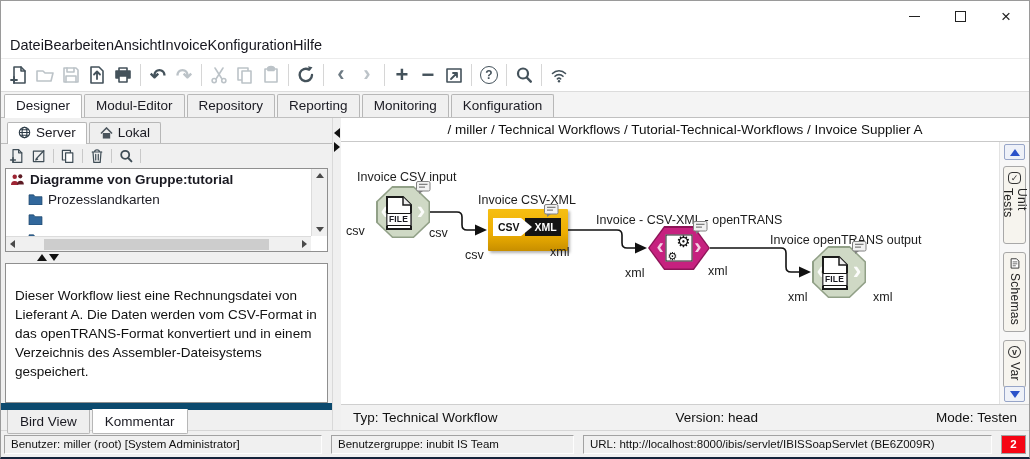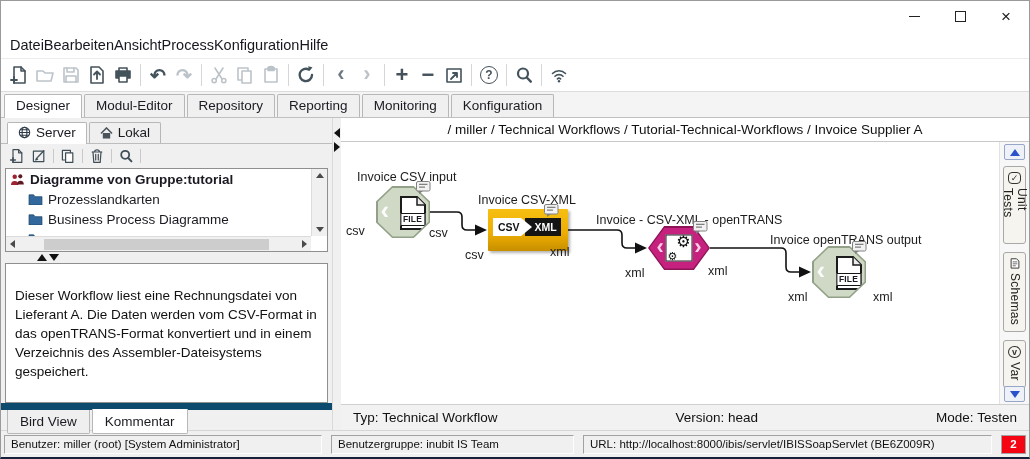--- a/index.html
+++ b/index.html
@@ -85,21 +85,21 @@
   
   .wf-label { position:absolute; font-size:12.5px; color:#1c1c1c; white-space:nowrap; }
   .wf-port { position:absolute; font-size:12.5px; color:#1c1c1c; }
   .oct-outer { position:absolute; width:54px; height:52px; background:#91a087;
     clip-path:polygon(30% 0,70% 0,100% 30%,100% 70%,70% 100%,30% 100%,0 70%,0 30%);
     filter:drop-shadow(2px 2px 1.5px rgba(0,0,0,.28)); }
   .oct-inner { position:absolute; inset:1.5px; background:#cfd9c5;
     clip-path:polygon(30% 0,70% 0,100% 30%,100% 70%,70% 100%,30% 100%,0 70%,0 30%); }
   .node-chev { position:absolute; top:50%; transform:translateY(-56%); font-size:26px; font-weight:bold; color:rgba(255,255,255,.9); line-height:1; }
   .node-chev.l { left:3px; } .node-chev.r { right:3px; }
-  .filedoc { position:absolute; left:22px; top:8px; width:26px; height:34px; }
+  .filedoc { position:absolute; left:8px; top:8px; width:26px; height:34px; }
   .file-tag { position:absolute; left:50%; transform:translateX(-50%); bottom:4px; background:#fff; border:1.6px solid #161616; font-size:8.5px; font-weight:bold; padding:0 2px; line-height:1.25; letter-spacing:.2px; }
   .conv-node { position:absolute; width:80px; height:42px; border-radius:1px;
     background:linear-gradient(180deg,#f6bf12 0%,#eeae04 55%,#dca000 78%,#c78e00 100%);
     box-shadow:2px 2px 3px rgba(0,0,0,.3); }
   .tagrow { position:absolute; left:5px; top:9px; display:flex; align-items:center; }
   .tag-csv { width:39px; height:18px; background:#fff; color:#111; font-size:10.5px; font-weight:bold; display:flex; align-items:center; padding-left:5px;
     clip-path:polygon(0 0,72% 0,100% 50%,72% 100%,0 100%); z-index:2; filter:drop-shadow(1px 0 0 rgba(0,0,0,.35)); }
   .tag-xml { width:36px; height:18px; background:#141414; color:#fff; font-size:10.5px; font-weight:bold; display:flex; align-items:center; justify-content:center; margin-left:-7px; padding-left:5px; z-index:1; }
   .hex-outer { position:absolute; width:62px; height:44px; background:#8c1457;
     clip-path:polygon(0 50%,26% 0,74% 0,100% 50%,74% 100%,26% 100%);
@@ -133,21 +133,21 @@
     </div>
   <div class="wbtn">
       <span class="close-glyph">×</span>
     </div>
 </div>
 
 <div class="menubar">
   <span class="menu-item">Datei</span>
   <span class="menu-item">Bearbeiten</span>
   <span class="menu-item">Ansicht</span>
-  <span class="menu-item">Process</span>
+  <span class="menu-item">Invoice</span>
   <span class="menu-item">Konfiguration</span>
   <span class="menu-item">Hilfe</span>
 </div>
 
 <div class="toolbar">
   <span class="ticon">
     <svg width="20" height="20" viewBox="0 0 20 20">
         <path d="M5,2 h7 l4,4 v12 h-11 z"></path>
         <path d="M12,2 v4 h4"></path>
         <path d="M2,15 h6 M5,12 v6" stroke-width="1.8"></path>
@@ -322,21 +322,20 @@
         <div class="trow child">
           <svg width="15" height="12" viewBox="0 0 16 13">
               <path d="M1,2 h5 l1.5,2 H15 v9 H1 z" fill="#32689c" stroke="#1d4568" stroke-width="0.8"></path>
             </svg>
           <span>Prozesslandkarten</span>
         </div>
         <div class="trow child">
           <svg width="15" height="12" viewBox="0 0 16 13">
               <path d="M1,2 h5 l1.5,2 H15 v9 H1 z" fill="#32689c" stroke="#1d4568" stroke-width="0.8"></path>
             </svg>
-          <span>Business Process Diagramme</span>
         </div>
         <div class="trow child">
           <svg width="15" height="12" viewBox="0 0 16 13">
               <path d="M1,2 h5 l1.5,2 H15 v9 H1 z" fill="#32689c" stroke="#1d4568" stroke-width="0.8"></path>
             </svg>
         </div>
       </div>
       <div class="vscroll">
         <span class="arr up"></span>
         <span class="arr down"></span>

